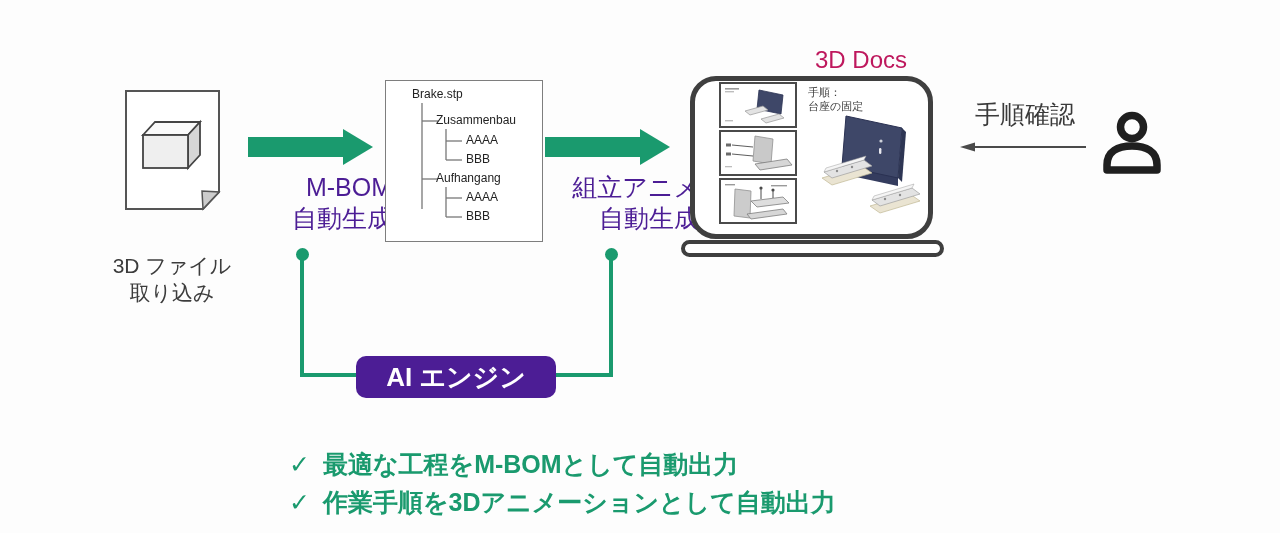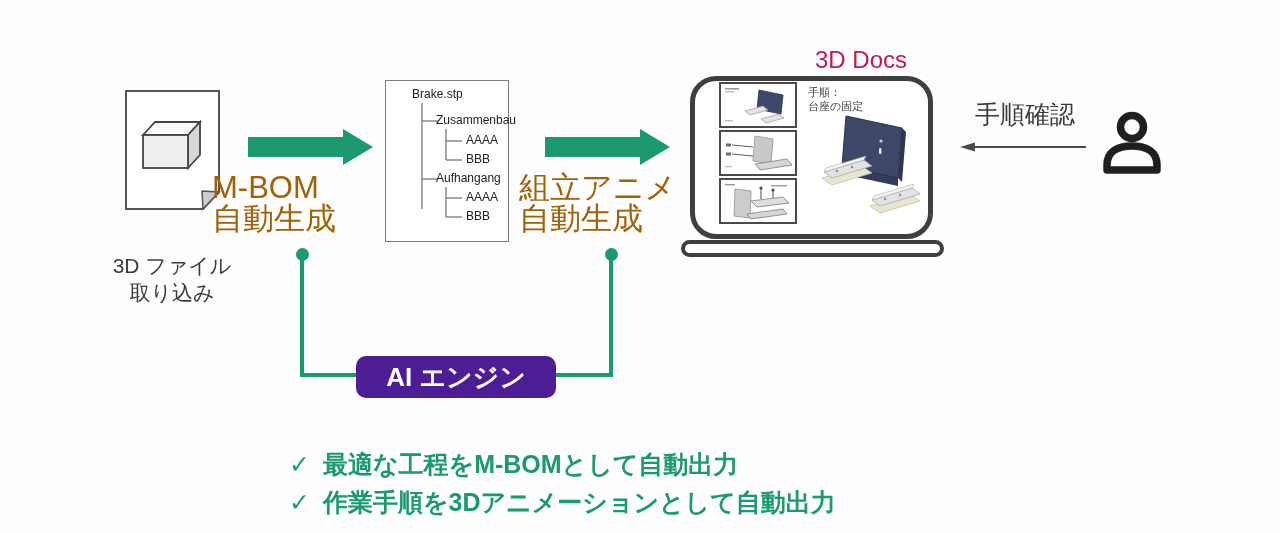--- a/index.html
+++ b/index.html
@@ -1,21 +1,21 @@
 <!DOCTYPE html>
 <html><head>
 <meta charset="utf-8">
 <style>
   html,body{margin:0;padding:0;background:#fdfdfd;}
   #stage{position:relative;width:1280px;height:533px;background:#fdfdfd;overflow:hidden;
          font-family:"Liberation Sans","DejaVu Sans",sans-serif;}
   .abs{position:absolute;}
   .step-label{color:#3c3c3c;font-size:21px;line-height:27px;text-align:center;margin-top:38px;}
-  .arrow-label{color:#a16207;font-size:31px;line-height:31px;text-align:left;font-weight:500;}
-  .tree-box{position:absolute;left:385px;top:80px;width:124px;height:162px;background:#fff;
+  .arrow-label{color:#4c1d95;font-size:25px;line-height:31px;text-align:right;font-weight:500;}
+  .tree-box{position:absolute;left:385px;top:80px;width:158px;height:162px;background:#fff;
             border:1.5px solid #7e7e7e;box-sizing:border-box;}
   .tree-box .t-label{position:absolute;font-size:12px;color:#222;white-space:nowrap;}
   .tree-lines{position:absolute;left:0;top:0;}
   .laptop-screen{position:absolute;left:690px;top:76px;width:243px;height:163px;background:#fff;
                  border:5px solid #3f3f3f;border-radius:26px;box-sizing:border-box;}
   .laptop-base{position:absolute;left:681px;top:240px;width:263px;height:17px;background:#fff;
                border:4px solid #3f3f3f;border-radius:9px;box-sizing:border-box;}
   .thumb{position:absolute;left:719px;width:78px;height:46px;background:#fff;border:2px solid #4a4a4a;
          box-sizing:border-box;}
   .docs-title{color:#be185d;font-size:24px;font-weight:500;text-align:right;}

